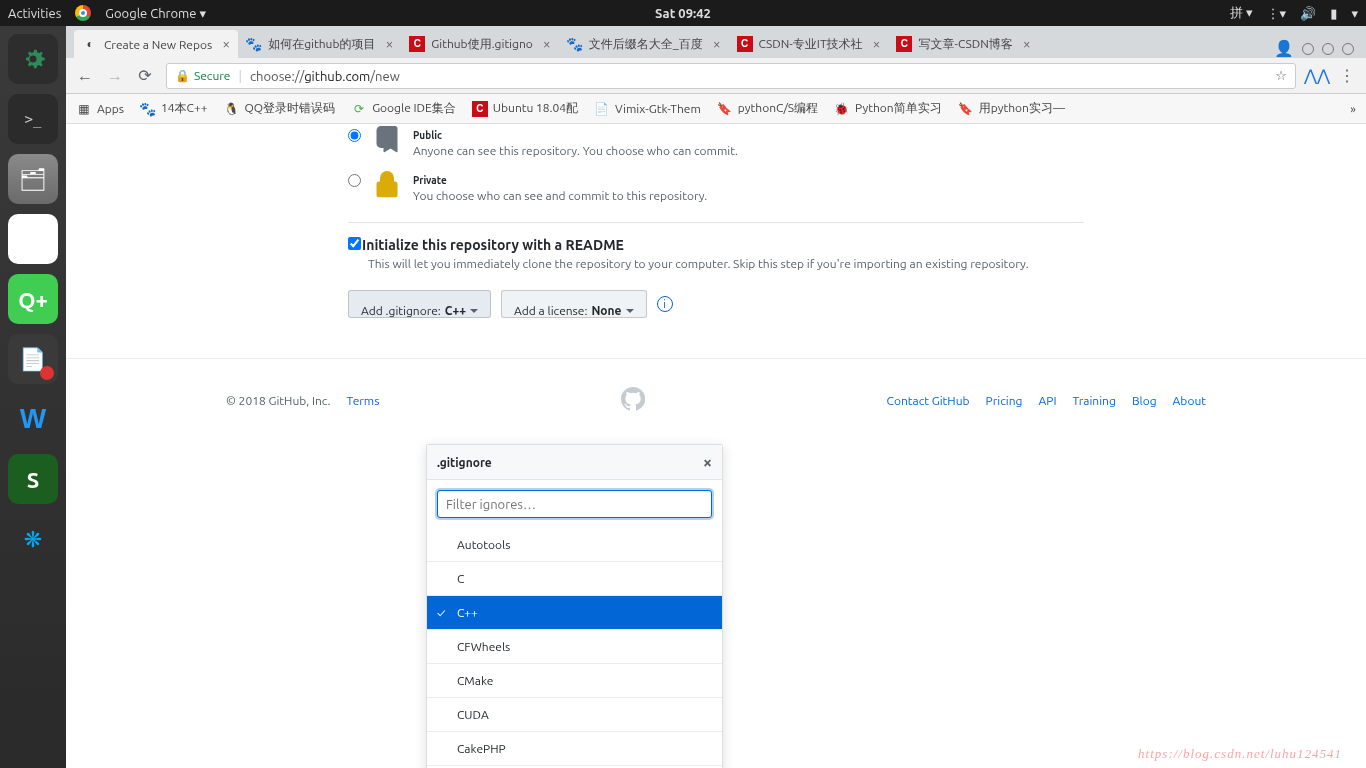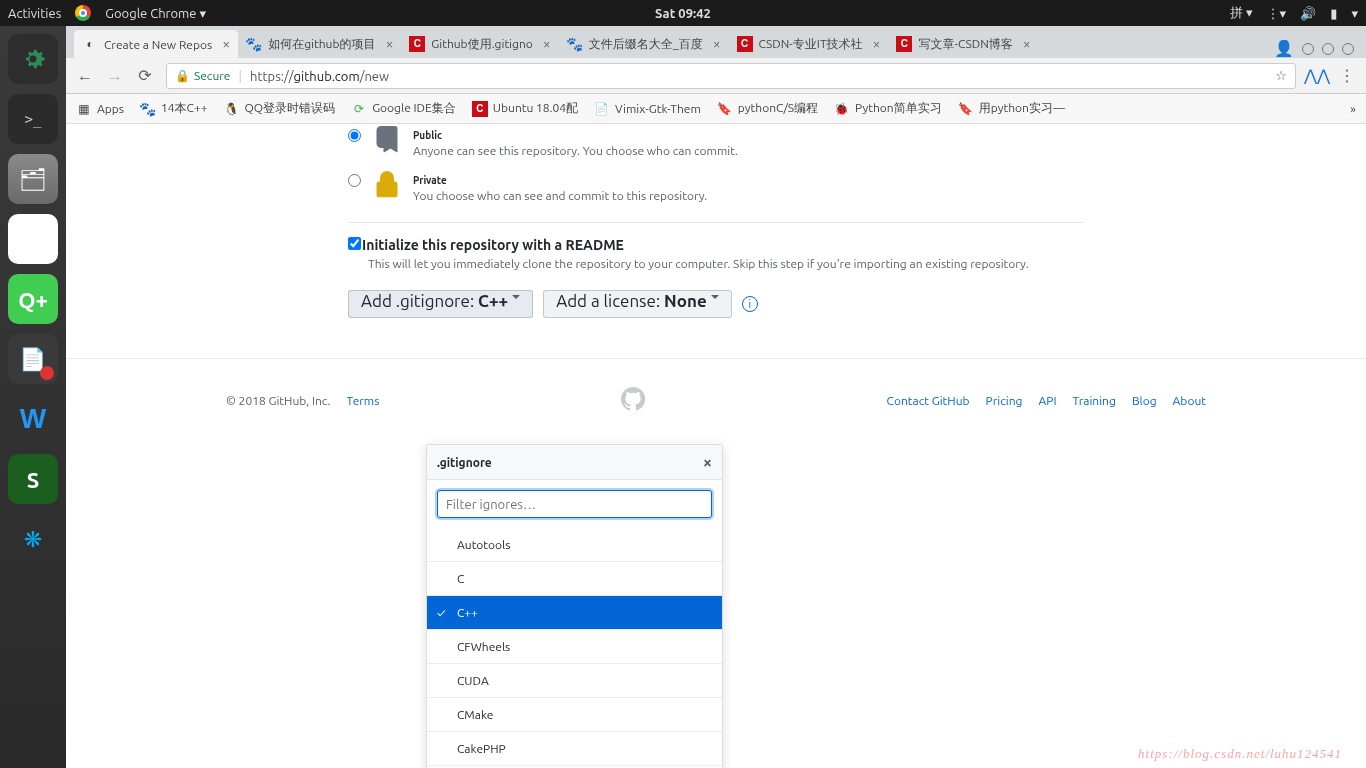--- a/index.html
+++ b/index.html
@@ -60,21 +60,21 @@
 .radio-row { display:flex; align-items:flex-start; gap:10px; padding:6px 0;}
 .radio-row input[type=radio]{margin-top:5px;}
 .vis-ico{width:32px;height:32px;flex-shrink:0;display:flex;align-items:center;justify-content:center;}
 .vis-text strong{font-size:10px;color:#24292e;}
 .vis-text p{font-size:12px;color:#586069;margin-top:2px;}
 hr.sep{border:none;border-top:1px solid #e1e4e8;margin:14px 0;}
 .chk-row{display:flex;align-items:flex-start;gap:1px;}
 .chk-row strong{font-size:14px;color:#24292e;}
 .chk-help{font-size:12px;color:#586069;margin-top:4px;margin-left:20px;}
 .btns{display:flex;gap:10px;margin-top:20px;align-items:center;}
-.gbtn{height:28px;border:1px solid rgba(27,31,35,.2);border-radius:3px;background:#eff3f6;padding:0 12px;font-size:17px;color:#24292e;display:flex;align-items:flex-start;gap:4px;cursor:pointer;}
+.gbtn{height:28px;border:1px solid rgba(27,31,35,.2);border-radius:3px;background:#eff3f6;padding:0 12px;font-size:12px;color:#24292e;display:flex;align-items:flex-end;gap:4px;cursor:pointer;}
 .gbtn.sel{background:#e6ebf1;}
 .gbtn b{font-weight:600;}
 .caret{border:4px solid transparent;border-top-color:#586069;margin-top:4px;}
 .info-ico{color:#0366d6;width:16px;height:16px;border:1px solid #0366d6;border-radius:50%;display:flex;align-items:center;justify-content:center;font-size:11px;}
 
 
 .dd{position:absolute;left:360px;top:320px;width:297px;background:#fff;border:1px solid rgba(27,31,35,.15);border-radius:3px;box-shadow:0 3px 12px rgba(27,31,35,.15);}
 .dd-hdr{display:flex;align-items:center;padding:8px 10px;border-bottom:1px solid #e1e4e8;font-size:12px;font-weight:600;color:#24292e;background:#f6f8fa;}
 .dd-hdr .x{margin-left:auto;color:#586069;cursor:pointer;font-size:16px;}
 .dd-filter{padding:10px;}
@@ -194,21 +194,21 @@
   <div class="addr">
     <span class="nav-ico">←</span>
     <span class="nav-ico" style="opacity:.4">→</span>
     <span class="nav-ico">⟳</span>
     <div class="urlbox">
       <span class="secure">
           <span>🔒</span>
           <span>Secure</span>
         </span>
       <span style="color:#ccc">|</span>
-      <span class="urltext"><span>https://</span><span class="host">github.com</span><span>/new</span></span>
+      <span class="urltext"><span>choose://</span><span class="host">github.com</span><span>/new</span></span>
       <span class="star">☆</span>
     </div>
     <span class="nav-ico" style="color:#1a73e8">⋀⋀</span>
     <span class="nav-ico">⋮</span>
   </div>
 
   <div class="bm">
     <span class="bitem">
         <span class="bico">▦</span>
         <span>Apps</span>
@@ -313,22 +313,22 @@
       <div class="dd-hdr">
           <span>.gitignore</span>
           <span class="x">×</span>
         </div>
       <div class="dd-filter"><input placeholder="Filter ignores…" style=""></div>
       <div class="dd-list">
         <div class="dd-item">Autotools</div>
         <div class="dd-item">C</div>
         <div class="dd-item sel">C++</div>
         <div class="dd-item">CFWheels</div>
+        <div class="dd-item">CMake</div>
         <div class="dd-item">CUDA</div>
-        <div class="dd-item">CMake</div>
         <div class="dd-item">CakePHP</div>
         <div class="dd-item">ChefCookbook</div>
 
       </div>
     </div>
   </div>
 </div>
 
 <div class="watermark">https://blog.csdn.net/luhu124541</div>
 

